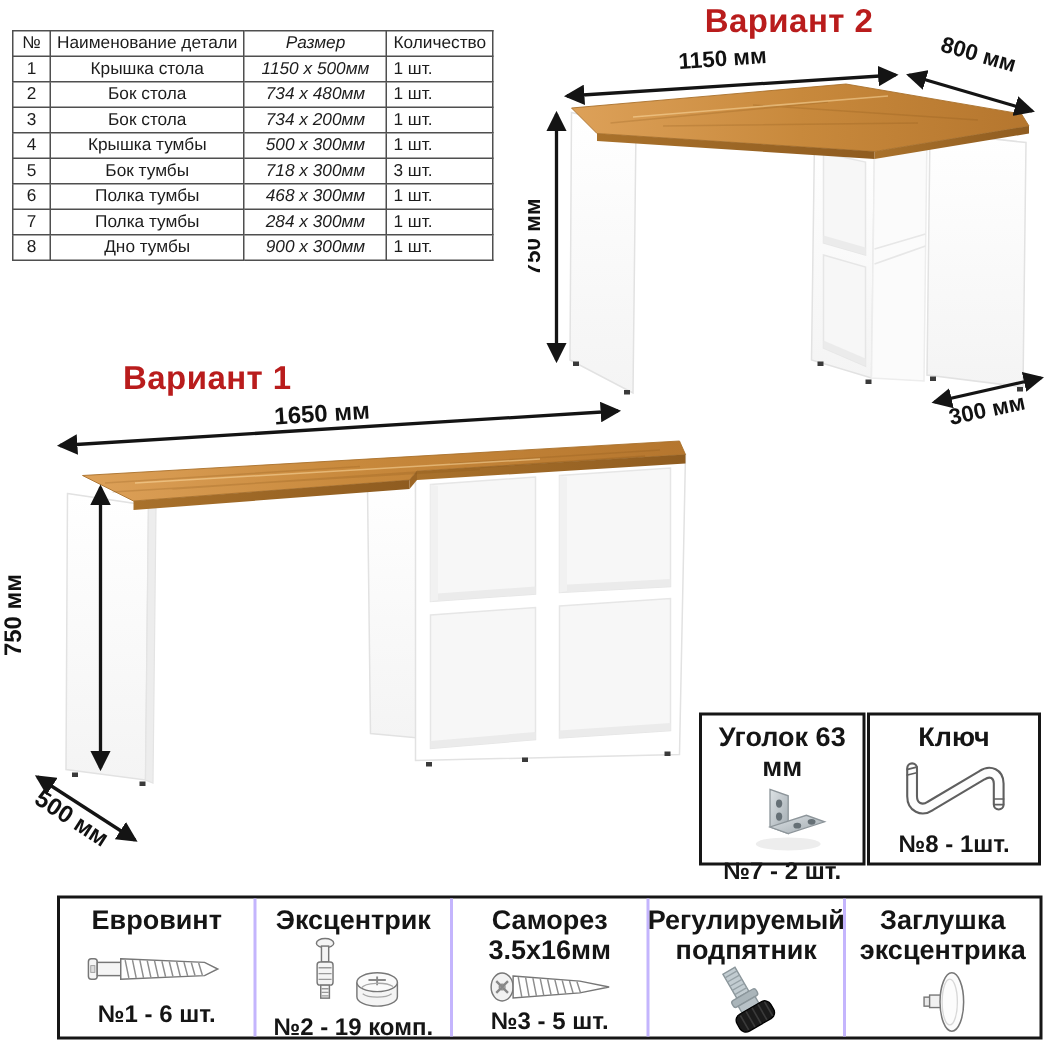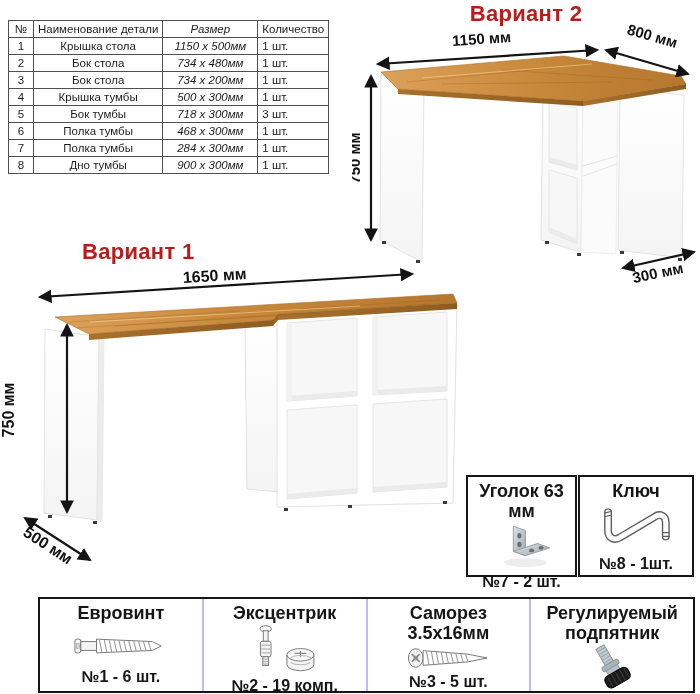--- a/index.html
+++ b/index.html
@@ -331,15 +331,27 @@
             <rect x="26" y="21" width="20" height="5.5" rx="2" fill="#aab5ba" stroke="#8b969b" stroke-width="1"></rect>
             <rect x="29" y="26.5" width="14" height="5.5" fill="#b8c2c7" stroke="#8b969b" stroke-width="1"></rect>
             <rect x="22" y="32" width="28" height="14" rx="5" fill="#1b1b1b" stroke="#000" stroke-width="1"></rect>
             <path d="M27,33 v12 M32,32.5 v13 M37,32.5 v13 M42,32.5 v13 M47,33 v12" stroke="#3a3a3a" stroke-width="1.2" fill="none"></path>
           </g>
         </svg>
       </div>
       <div class="cell-caption">№5 - 7 комп.</div>
     </div>
 
+    <div class="hw-cell">
+      <div class="cell-title">Заглушка эксцентрика</div>
+      <div class="cell-icon">
+        <svg width="44" height="50" viewBox="0 0 44 54">
+          <rect x="8" y="23.5" width="5" height="6.5" fill="#eaeaea" stroke="#777" stroke-width="1"></rect>
+          <rect x="12" y="22" width="9" height="9" fill="#f1f1f1" stroke="#777" stroke-width="1"></rect>
+          <ellipse cx="28" cy="27" rx="8.5" ry="21" fill="#fcfcfc" stroke="#777" stroke-width="1.1"></ellipse>
+          <ellipse cx="26.5" cy="27" rx="5.5" ry="16.5" fill="none" stroke="#d8d8d8" stroke-width="1"></ellipse>
+        </svg>
+      </div>
+      <div class="cell-caption">№6 - 11 шт.</div>
+    </div>
 
   </div>
 </div>
 
 </body></html>

